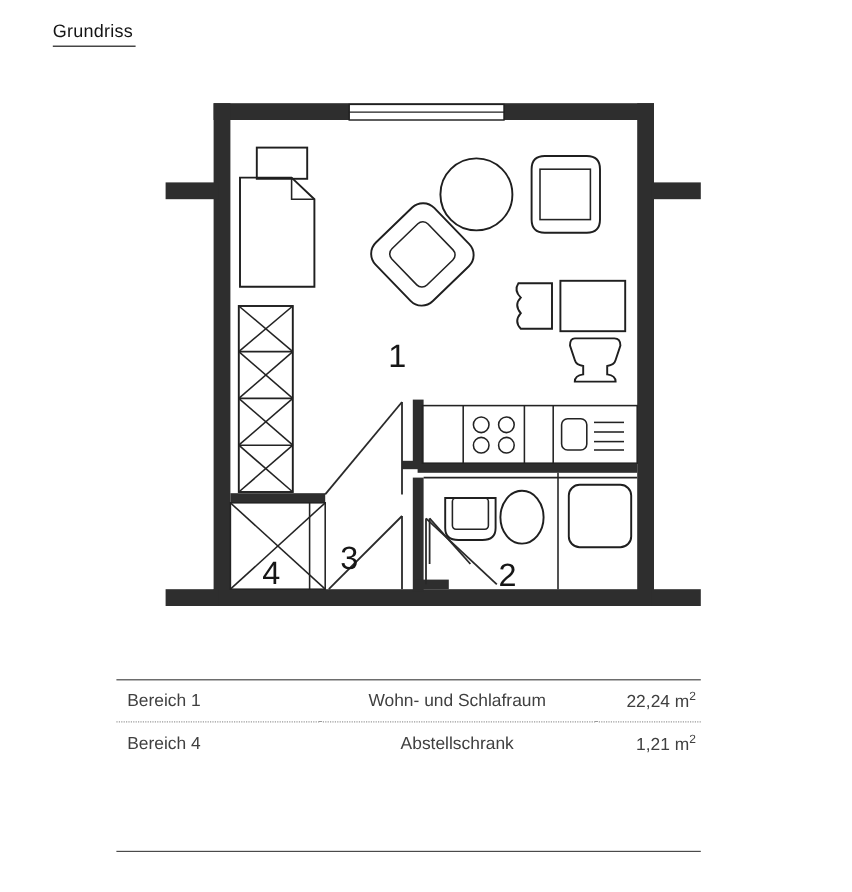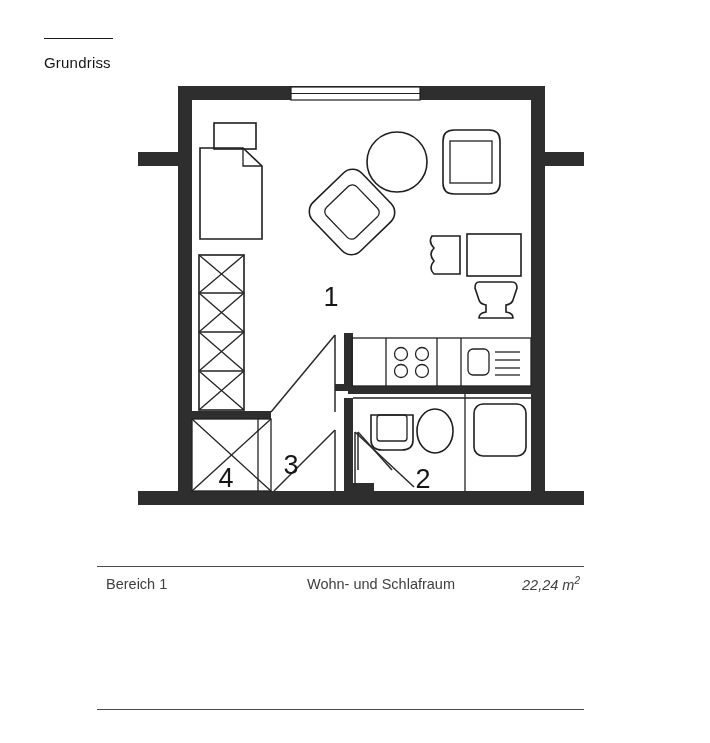--- a/index.html
+++ b/index.html
@@ -17,21 +17,20 @@
   }
 
   
   #page-title {
     position: absolute;
     left: 44px;
     top: 18px;
     font-size: 15px;
     letter-spacing: 0.2px;
     color: #141414;
-    margin-top: 36px;
   }
   #page-title-underline {
     position: absolute;
     left: 44px;
     top: 38px;
     width: 69px;
     height: 1px;
     background: #1a1a1a;
   }
 
@@ -63,21 +62,21 @@
     padding: 9px 0 8px 0;
     border-bottom: 1px dotted #9a9a9a;
     color: #404040;
     white-space: nowrap;
   }
   #area-table tbody tr:last-child td {
     border-bottom: none;
   }
   .col-area-id   { width: 160px; text-align: left;  padding-left: 9px !important; }
   .col-area-name { width: 230px; text-align: center; margin-left: 12px; }
-  .col-area-size { text-align: right; padding-right: 4px !important; font-style: italic; }
+  .col-area-size { text-align: right; padding-right: 4px !important; }
   .rule-top, .rule-bottom {
     position: absolute;
     left: 97px;
     width: 487px;
     height: 1px;
     background: #4a4a4a;
   }
   .rule-top { top: 566px; }
   .rule-bottom { top: 709px; }
   .sup-unit { font-size: 10px; vertical-align: super; }
@@ -254,16 +253,21 @@
 
 <div class="rule-top"></div>
 <div id="area-table">
   <table>
     <tbody>
       <tr>
         <td class="col-area-id">Bereich 1</td>
         <td class="col-area-name">Wohn- und Schlafraum</td>
         <td class="col-area-size"><span>22,24 m</span><span class="sup-unit">2</span></td>
       </tr>
+      <tr>
+        <td class="col-area-id">Bereich 4</td>
+        <td class="col-area-name">Abstellschrank</td>
+        <td class="col-area-size"><span>1,21 m</span><span class="sup-unit">2</span></td>
+      </tr>
     </tbody>
   </table>
 </div>
 <div class="rule-bottom"></div>
 
 </body></html>

